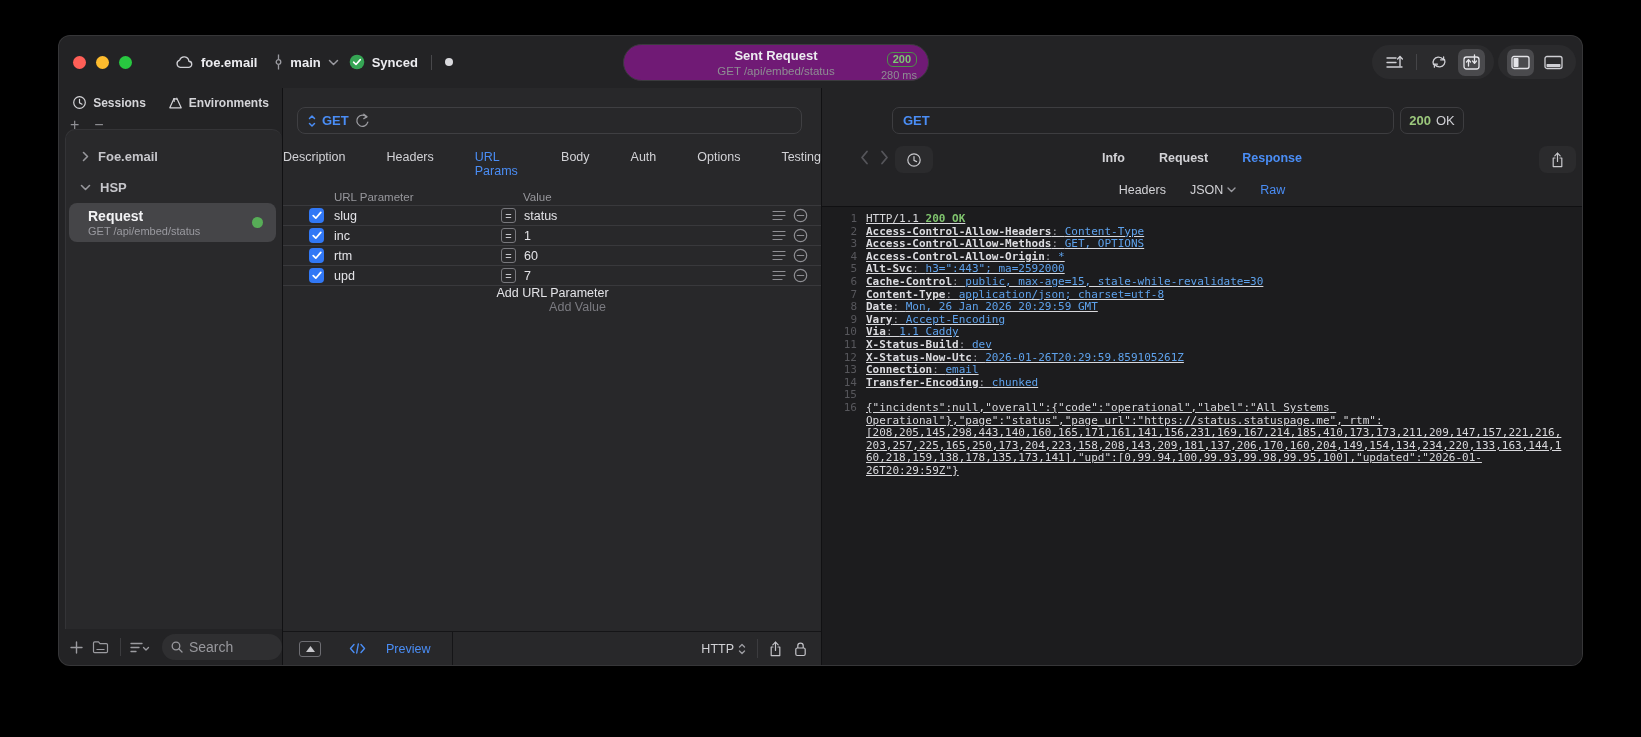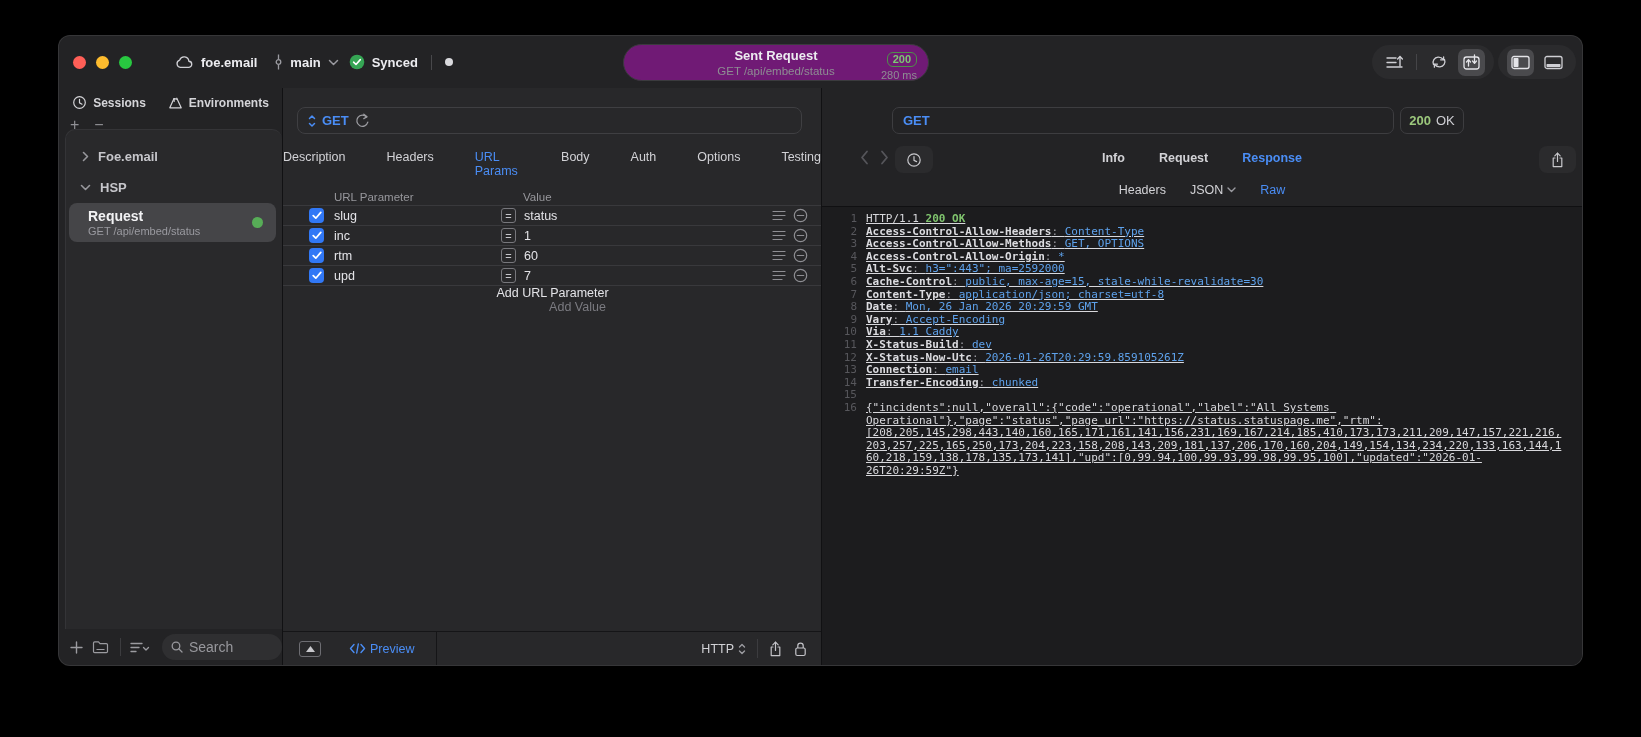--- a/index.html
+++ b/index.html
@@ -82,21 +82,21 @@
            color:#c6c6cb; font-size:11px; display:grid; place-items:center; flex:none; }
   .p-value { margin-left:8px; flex:1; font-size:12.5px; color:#e4e4e8; }
   .row-icons { display:flex; align-items:center; gap:7px; padding-right:13px; }
   .p-add { color:#7b7b81;flex-direction:column; }
   .p-add .p-name { margin-left:0; width:162px; }
   .p-add-label { font-size:12.5px; }
   .m-bottom { position:absolute; left:0; right:0; bottom:0; height:34px; border-top:1px solid #151517;
               display:flex; align-items:center; }
   .collapse-btn { margin-left:16px; width:22px; height:16px; border:1px solid #6d6d72; border-radius:3px;
                   display:grid; place-items:center; }
-  .preview { margin-left:28px; display:flex; align-items:center; gap:4px; color:#4a8df5; font-size:12.5px; }
+  .preview { margin-left:28px; display:flex; align-items:center; gap:20px; color:#4a8df5; font-size:12.5px; }
   .mb-sep { margin-left:22px; width:1px; height:34px; background:#151517; }
   .mb-right { margin-left:auto; display:flex; align-items:center; }
   .http-sel { display:flex; align-items:center; gap:4px; color:#d2d2d6; font-size:12.5px; }
   .mb-vsep { width:1px; height:19px; background:#3c3c3f; margin:0 11px; }
   .mb-icon { display:grid; place-items:center; margin-right:12px; }
 
   
   .right { position:absolute; left:762px; top:52px; right:0; bottom:0;
            background:#232325; border-left:1px solid #111113; }
   .r-urlbox { position:absolute; left:70px; top:19px; width:502px; height:27px;

